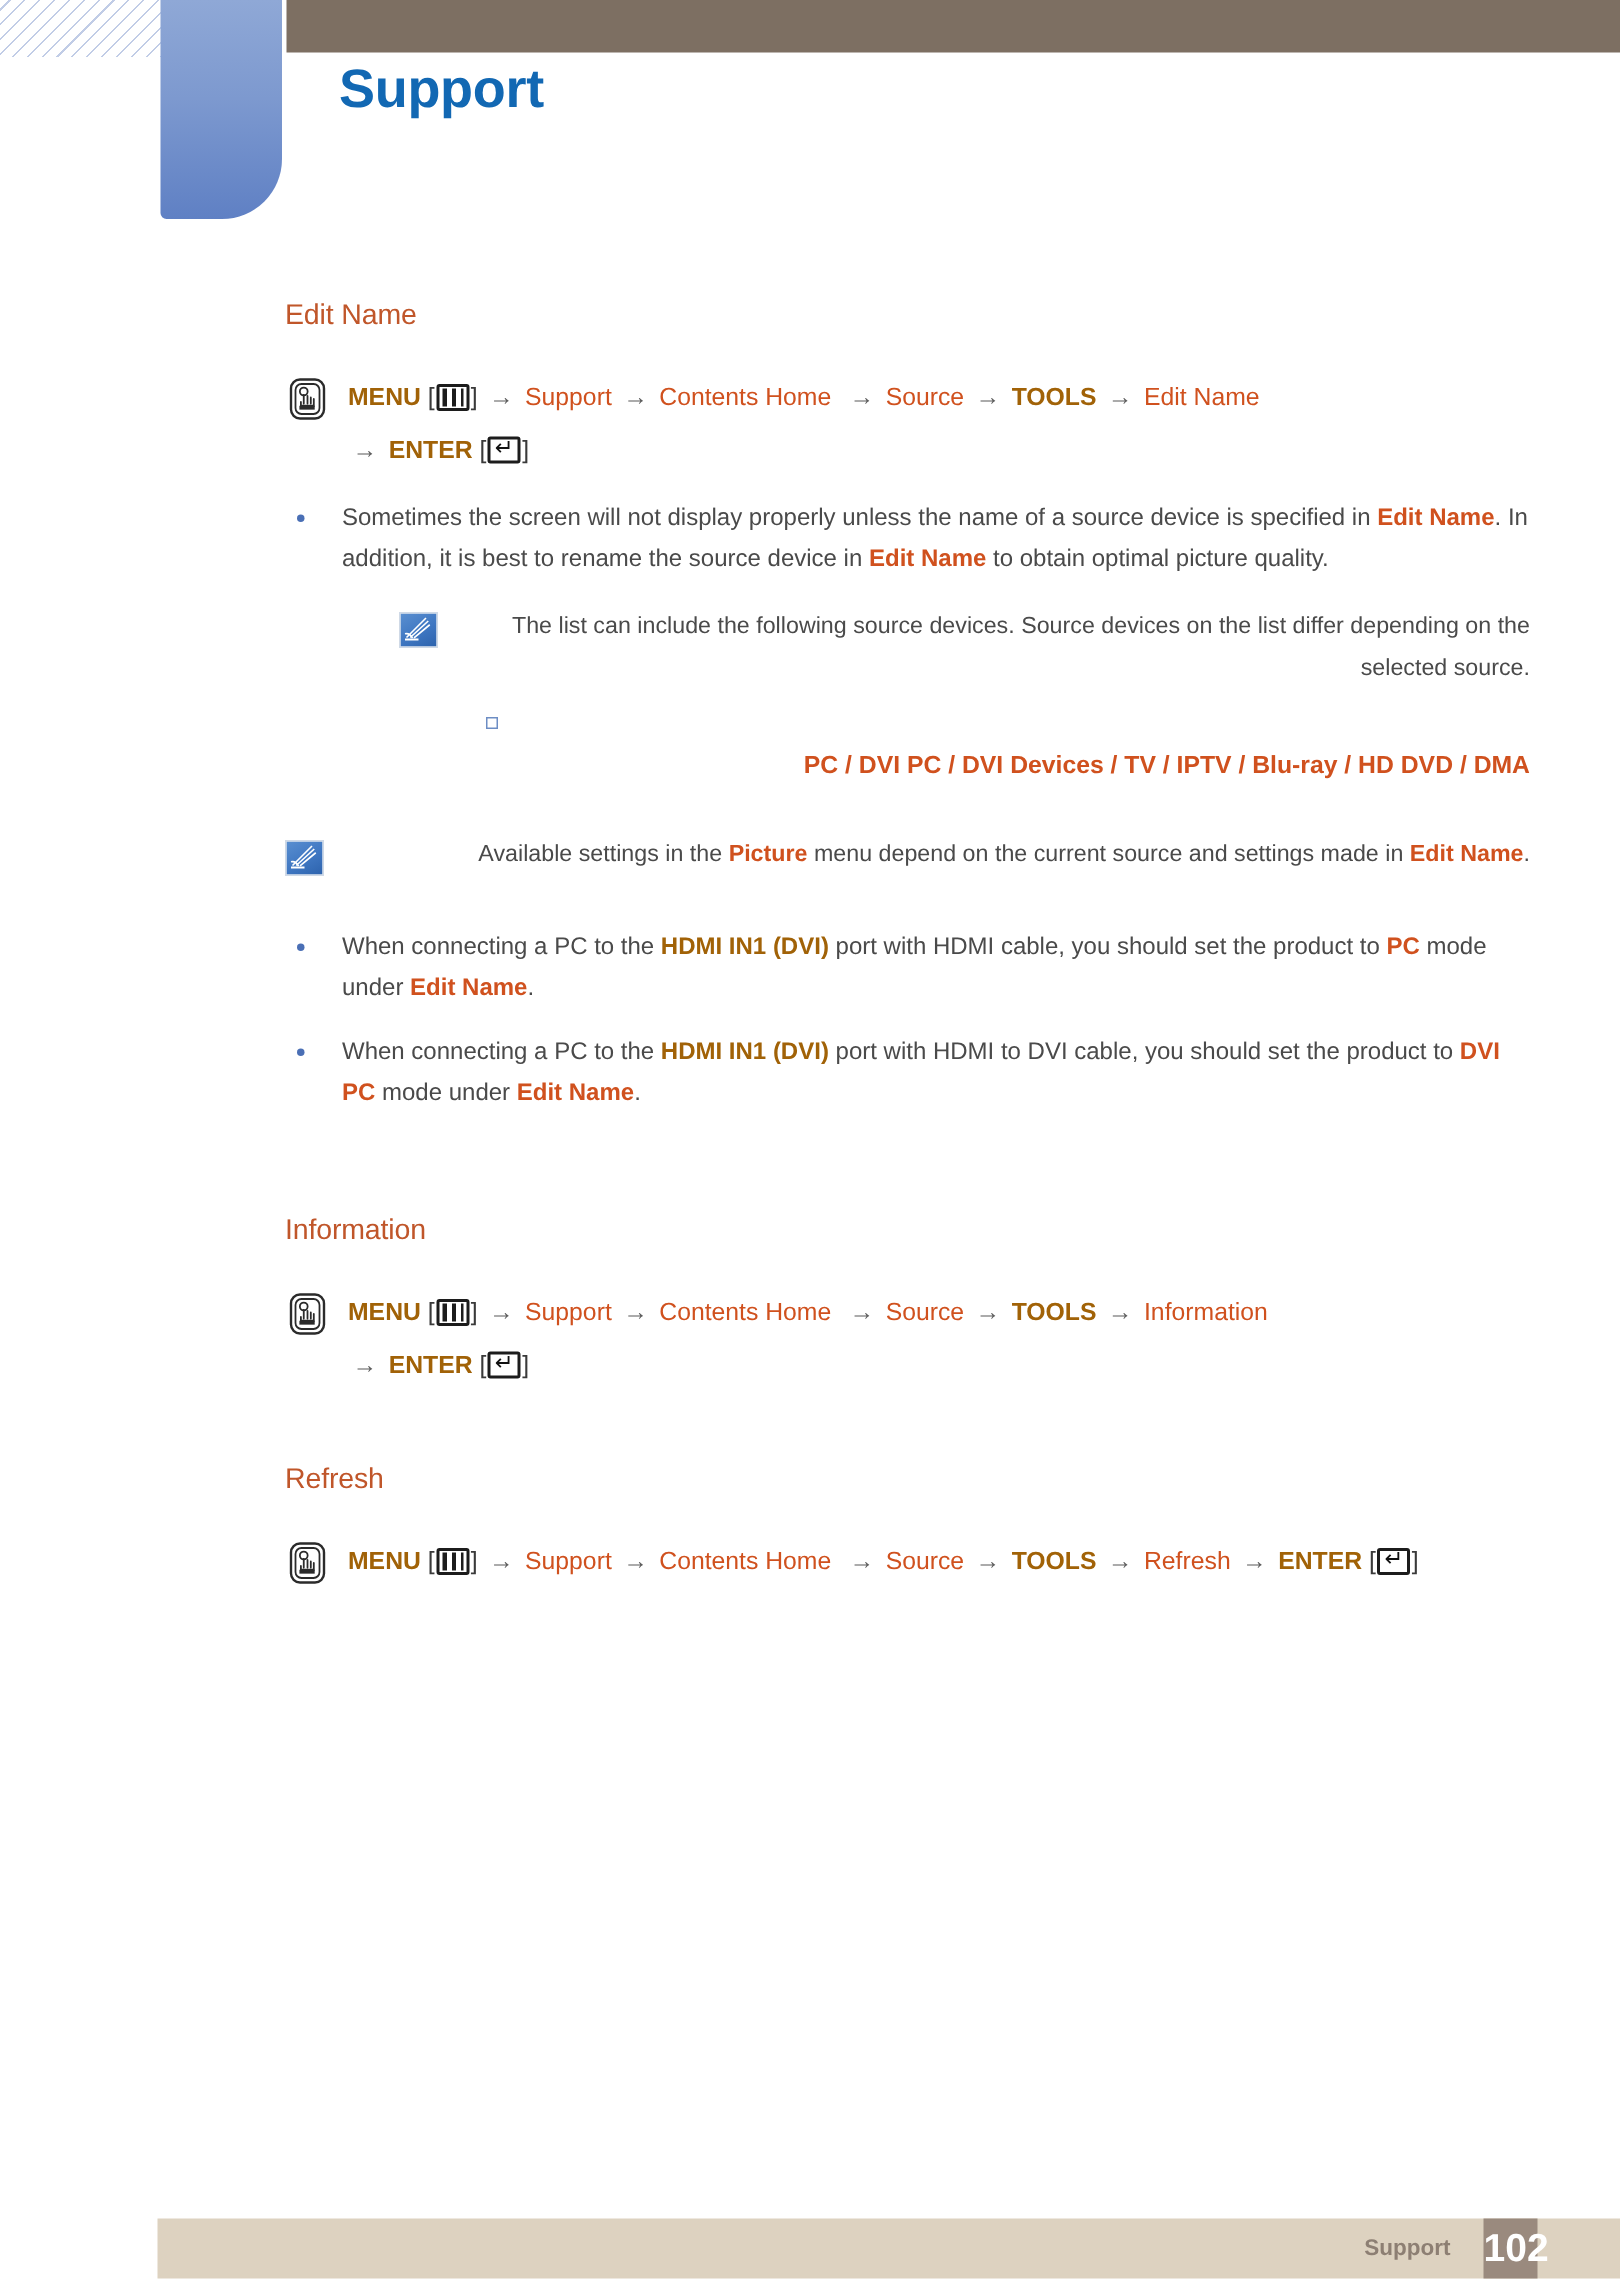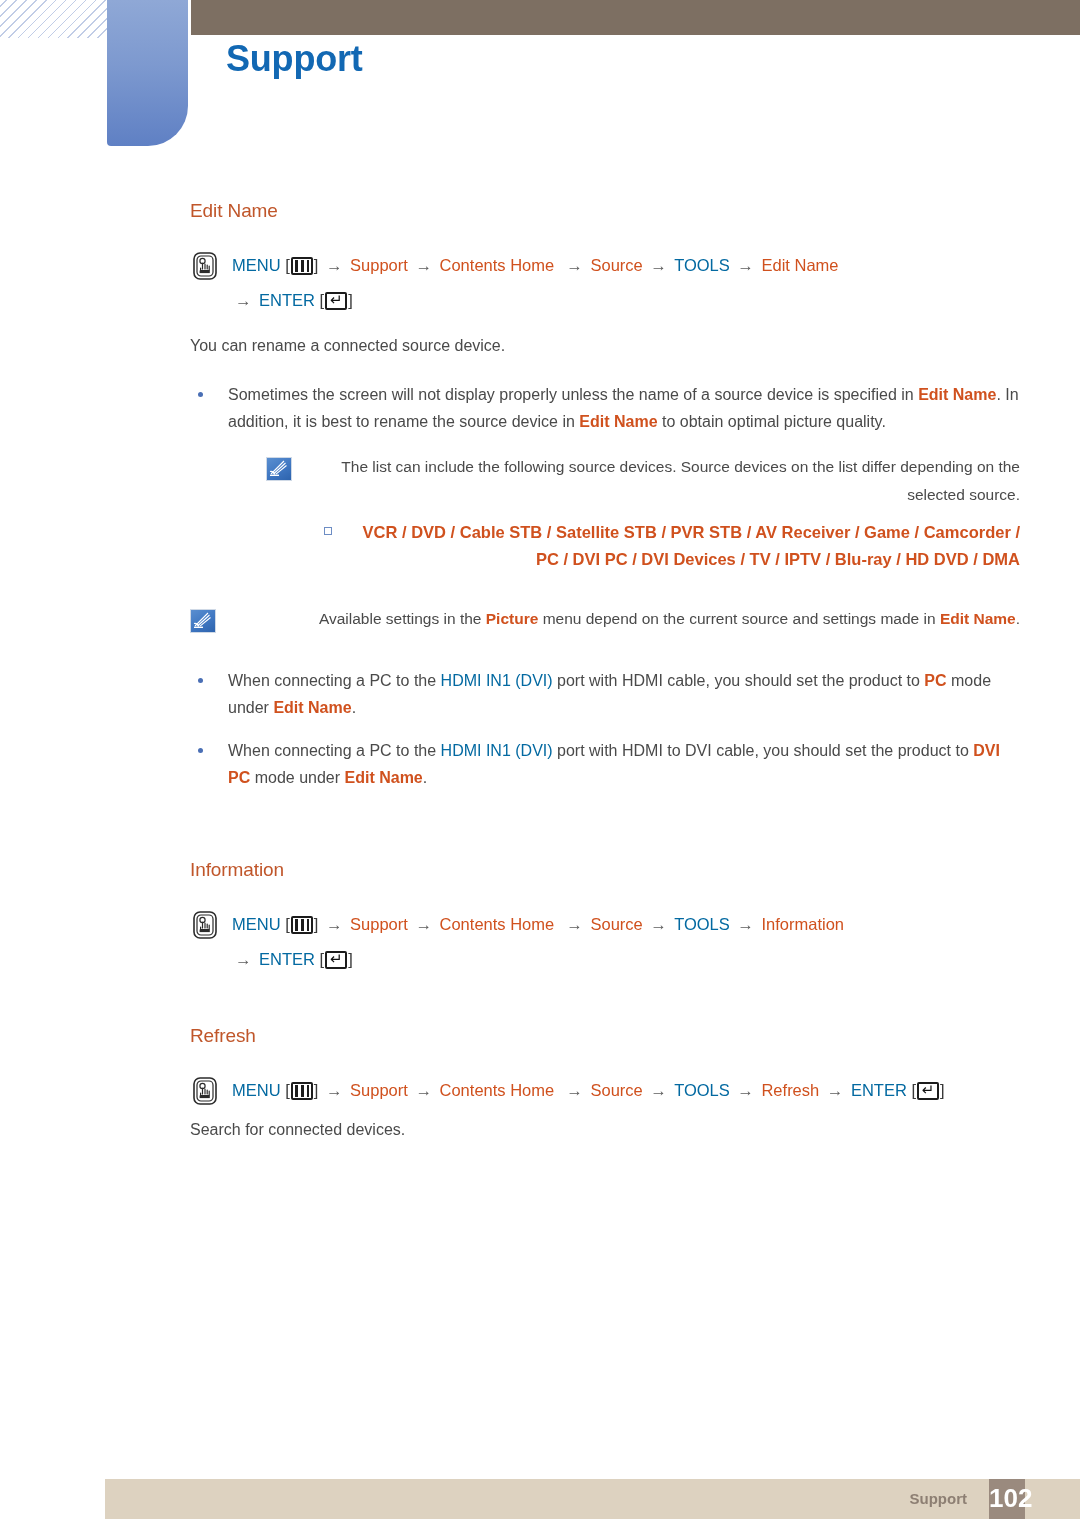--- a/index.html
+++ b/index.html
@@ -174,21 +174,21 @@
     position: absolute;
     left: 28px; top: 8px;
     width: 8px; height: 8px;
     border: 1px solid #6d8dc4;
     background: #fff;
     box-sizing: border-box;
   }
 
   
   .hl { color: #d0511e; font-weight: bold; }
-  .gold { color: #0369a1; font-weight: normal; }
+  .gold { color: #a16207; font-weight: bold; }
 
   .gap-lg { height: 52px; }
   .gap-md { height: 34px; }
 
   
   .footer-bar {
     position: absolute;
     left: 105px; bottom: 8px;
     right: 0; height: 40px;
     background: #ddd2c0;
@@ -249,41 +249,40 @@
       <span class="kw">Source</span>
       <span class="arrow">→</span>
       <span class="gold">TOOLS</span>
       <span class="arrow">→</span>
       <span class="kw">Edit Name</span>
       <br>
       <span class="arrow">→</span>
       <span class="gold">ENTER</span><span class="bracket">&nbsp;[</span><span class="glyph-box enter-glyph"></span><span class="bracket">]</span>
     </div>
 
-    <p class="plain">You can rename a connected source device.</p>
 
     <ul class="bullets">
       <li>
         <span class="dot"></span>
         <span>Sometimes the screen will not display properly unless the name of a source device is specified in </span><span class="hl">Edit Name</span><span>. In addition, it is best to rename the source device in </span><span class="hl">Edit Name</span><span> to obtain optimal picture quality.</span>
 
         <div class="note">
           <span class="note-icon">
             <svg width="22" height="20" viewBox="0 0 22 20">
               <path d="M4 16 L17 3 M6.5 16 L18.5 5 M9 16.2 L19.5 7.5" stroke="#ffffff" stroke-width="1.1" fill="none"></path>
               <path d="M3 16.6 L12 16.6 L12 18 L3 18 Z" fill="#ffffff"></path>
               <path d="M3 13.5 C5 13 7 14.5 8 16.4" stroke="#ffffff" stroke-width="1.1" fill="none"></path>
             </svg>
           </span>
           <span>The list can include the following source devices. Source devices on the list differ depending on the selected source.</span>
 
           <ul class="subbullets">
             <li>
               <span class="sq"></span>
-              <span>VCR / DVD / Cable STB / Satellite STB / PVR STB / AV Receiver / Game / Camcorder /</span><br>
+              <br>
               <span>PC / DVI PC / DVI Devices / TV / IPTV / Blu-ray / HD DVD / DMA</span>
             </li>
           </ul>
         </div>
       </li>
     </ul>
 
     <div class="note" style="padding-left:68px;margin-left:-38px;margin-top:32px;">
       <span class="note-icon" style="left:38px;">
         <svg width="22" height="20" viewBox="0 0 22 20">
@@ -365,21 +364,20 @@
       <span class="arrow">&nbsp;→</span>
       <span class="kw">Source</span>
       <span class="arrow">→</span>
       <span class="gold">TOOLS</span>
       <span class="arrow">→</span>
       <span class="kw">Refresh</span>
       <span class="arrow">→</span>
       <span class="gold">ENTER</span><span class="bracket">&nbsp;[</span><span class="glyph-box enter-glyph"></span><span class="bracket">]</span>
     </div>
 
-    <p class="plain">Search for connected devices.</p>
   </div>
 
 </div>
 
 <div class="footer-bar">
   <div class="footer-label">Support</div>
   <div class="footer-pagebox">
     <div class="footer-pagenum">102</div>
   </div>
 </div>

